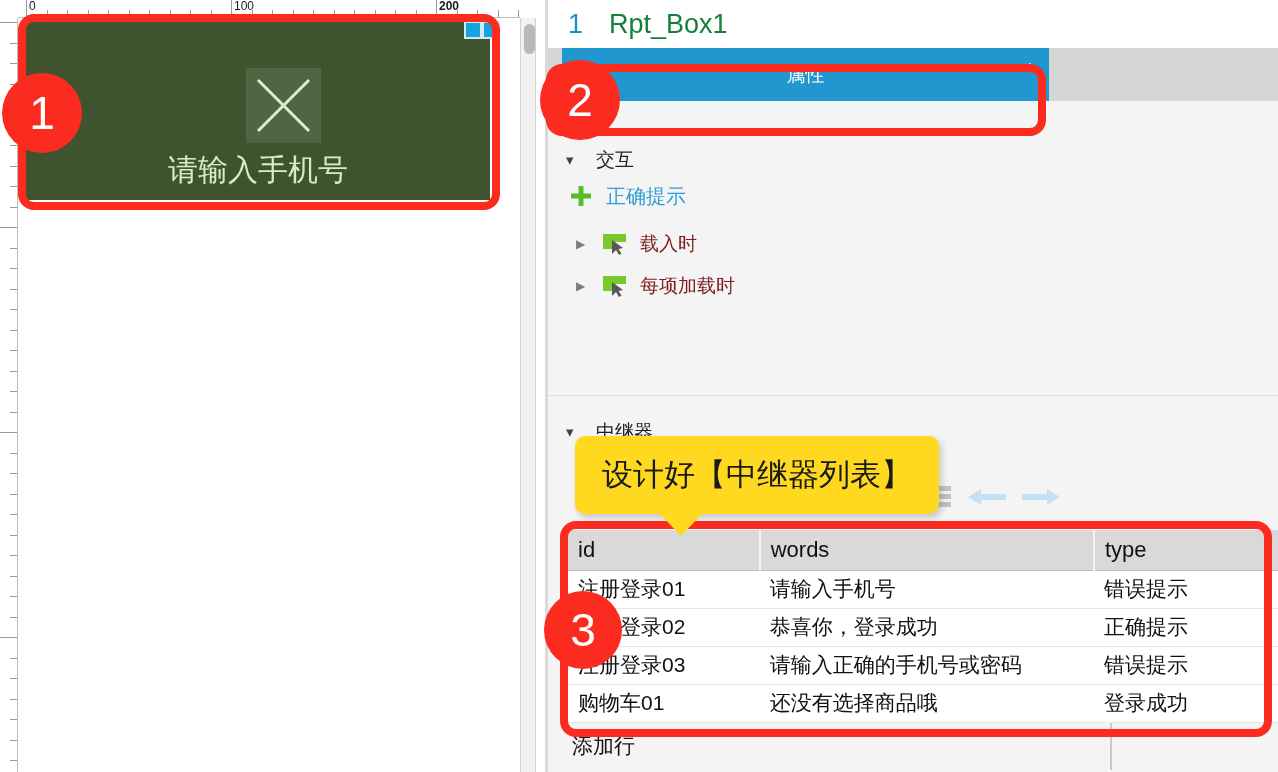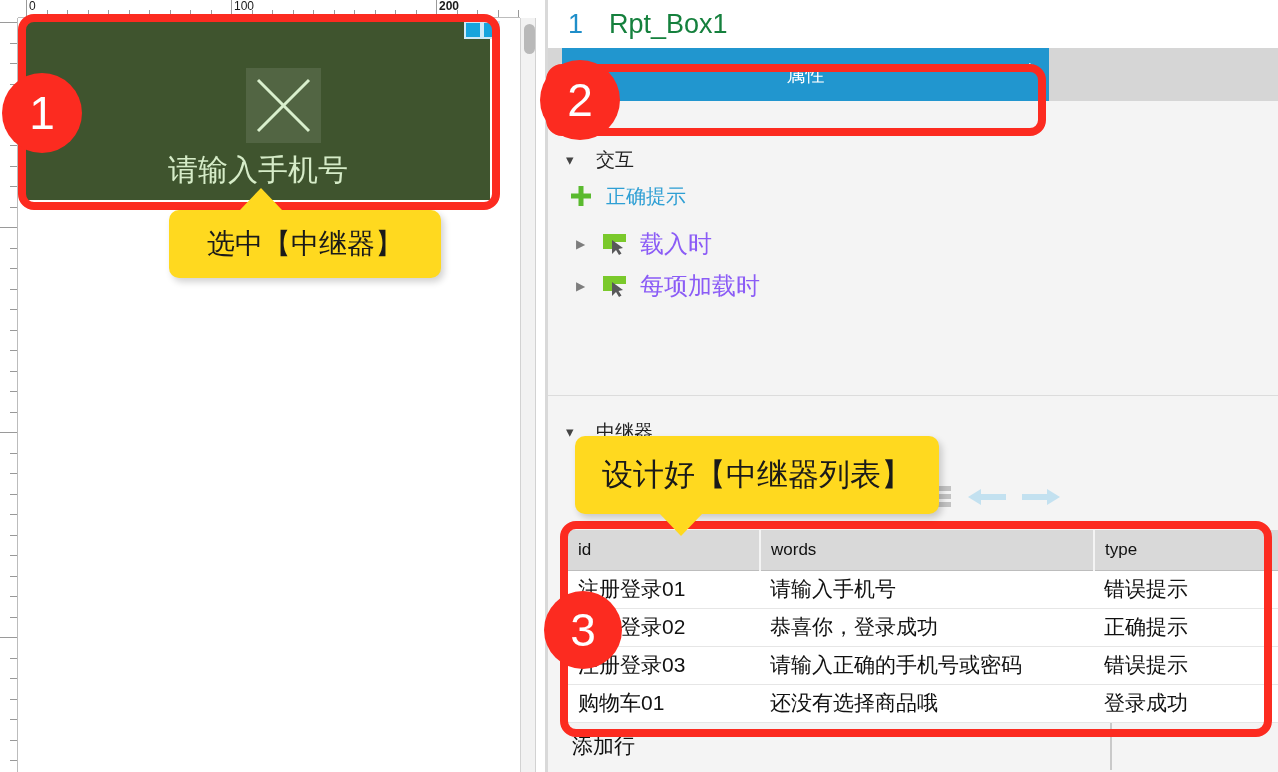--- a/index.html
+++ b/index.html
@@ -132,40 +132,40 @@
   .add-case-label {
     color: #2e9fd4; font-size: 20px; font-family: "Liberation Sans", sans-serif;
   }
   .evt-row {
     display: flex; align-items: center; height: 42px; padding-left: 28px;
   }
   .evt-arrow {
     width: 20px; color: #7d7d7d; font-size: 12px; flex: 0 0 20px;
   }
   .evt-icon { width: 26px; height: 22px; margin: 0 12px 0 6px; flex: 0 0 26px; }
-  .evt-label { font-size: 24px; color: #8b5cf6; font-family: Liberation Sans, sans-serif; }
+  .evt-label { font-size: 19px; color: #7f1d1d; font-family: Liberation Sans, sans-serif; }
 
   .section-sep {
     position: absolute; left: 0; width: 730px; height: 1px; background: #dcdcdc;
   }
 
   
   .rep-toolbar {
     position: absolute; left: 0; top: 472px; width: 730px; height: 46px;
   }
   .rep-tool-icon { position: absolute; top: 8px; }
 
   
   .dtable {
     position: absolute; left: 20px; top: 530px; width: 712px;
     border-collapse: collapse; background: #ffffff;
     font-family: "Liberation Sans", sans-serif;
   }
   .dtable th {
-    background: #d9d9d9; color: #111; font-size: 17px; font-weight: normal;
+    background: #d9d9d9; color: #111; font-size: 22px; font-weight: normal;
     text-align: left; padding: 5px 0 5px 10px; height: 40px;
     border-right: 2px solid #f4f4f4; border-bottom: 1px solid #bdbdbd;
   }
   .dtable td {
     background: #ffffff; color: #111; font-size: 21px;
     text-align: left; padding: 3px 0 3px 10px; height: 38px;
     border-bottom: 1px solid #e6e6e6;
   }
   .col-id { width: 200px; }
   .col-words { width: 348px; }
@@ -412,23 +412,19 @@
   <div class="redbox" style="left:18px; top:14px; width:482px; height:196px;"></div>
 
   <div class="redbox" style="left:546px; top:64px; width:500px; height:72px;"></div>
 
   <div class="redbox" style="left:560px; top:521px; width:712px; height:216px;"></div>
 
   <div class="badge" style="left:2px; top:73px; width:80px; height:80px;">1</div>
   <div class="badge" style="left:540px; top:60px; width:80px; height:80px;">2</div>
   <div class="badge" style="left:544px; top:591px; width:78px; height:78px;">3</div>
 
-  <div class="callout" style="left:169px; top:210px; width:272px; height:68px; font-size:28px;">
-    <div class="tail" style="left:70px;"></div>
-    <span>选中【中继器】</span>
-  </div>
 
   <div class="callout" style="left:575px; top:436px; width:364px; height:78px; font-size:31px;">
     <div class="tail" style="left:84px; top:auto; bottom:-22px; transform:rotate(180deg);"></div>
     <span>设计好【中继器列表】</span>
   </div>
 
 </div>
 
 </body></html>

